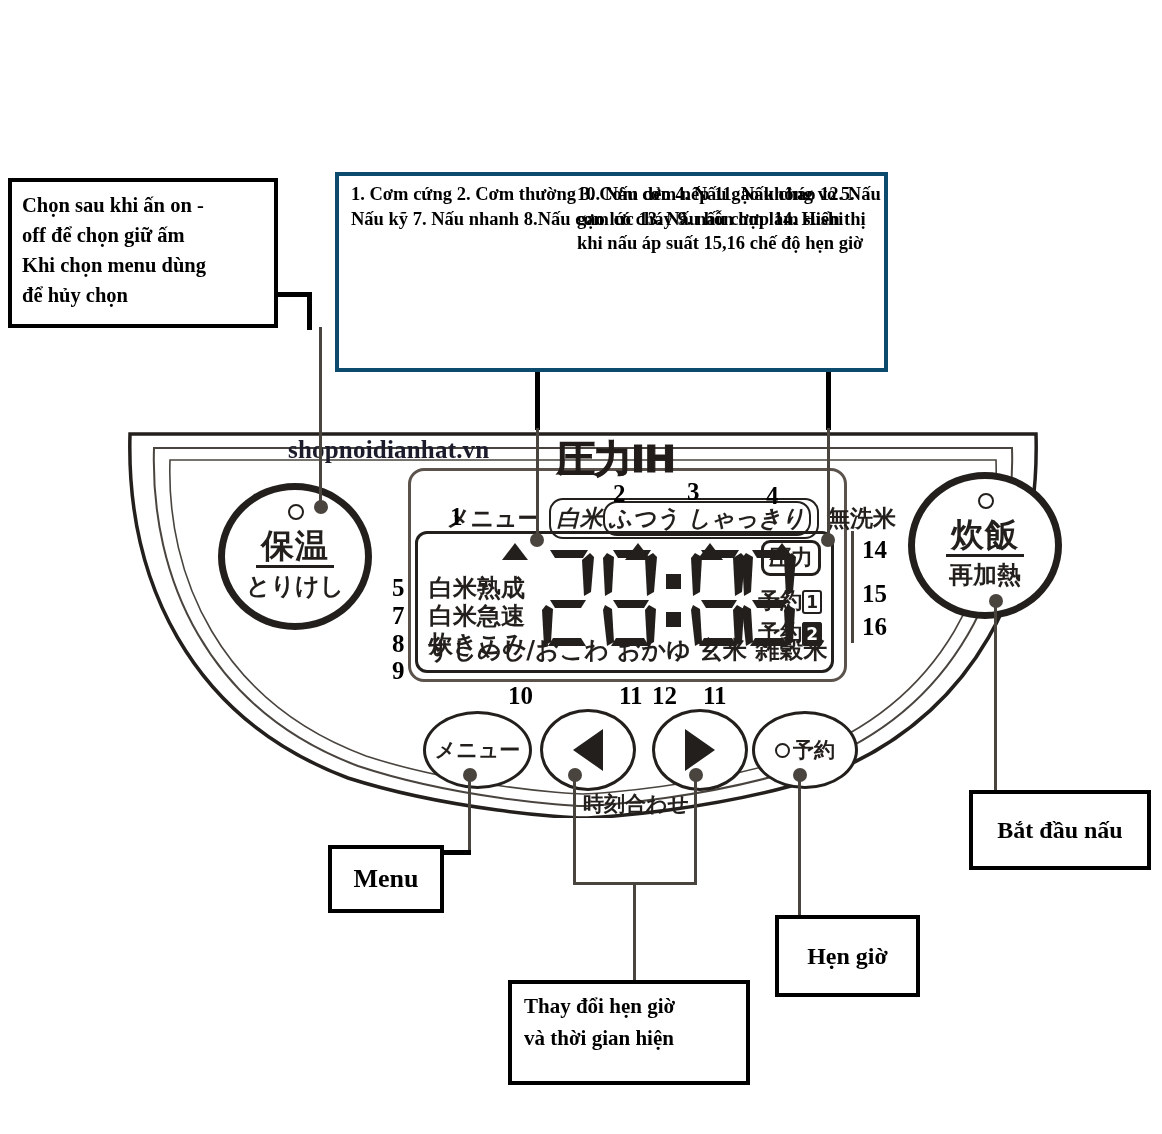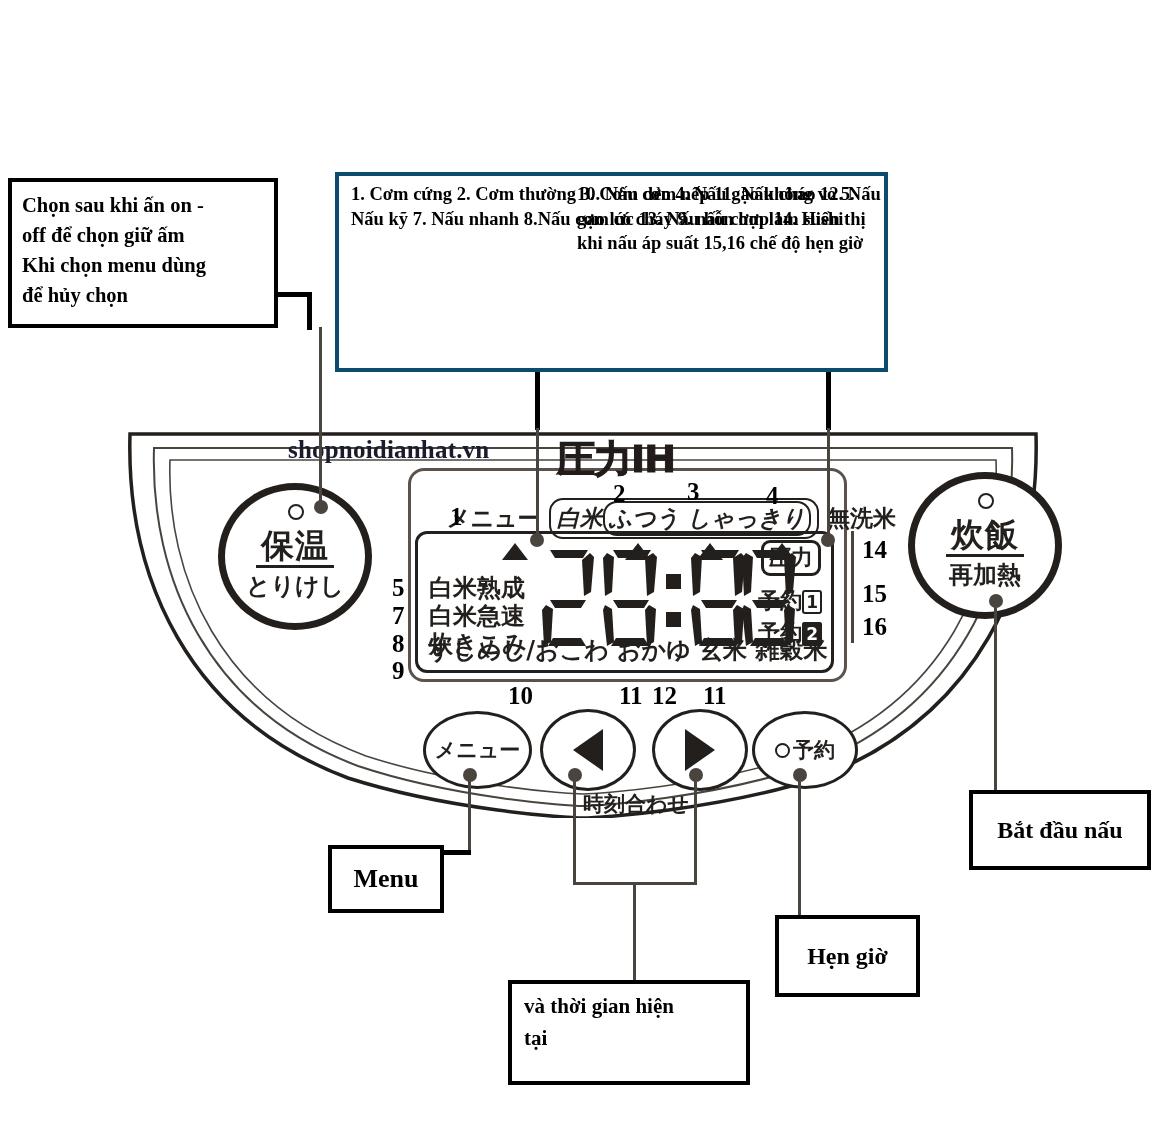--- a/index.html
+++ b/index.html
@@ -155,22 +155,22 @@
   <span class="ln">off để chọn giữ ấm</span>
   <span class="ln">Khi chọn menu dùng</span>
   <span class="ln">để hủy chọn</span>
 </div>
 
 <div class="anno" id="annoMenu" style="left:328px;top:845px;width:116px;height:68px;display:flex;align-items:center;justify-content:center;font-size:26px;">
   <span class="ln">Menu</span>
 </div>
 
 <div class="anno" id="annoArrows" style="left:508px;top:980px;width:242px;height:105px;padding:6px 12px;font-size:21px;line-height:32px;">
+  <span class="ln">Thay đổi hẹn giờ</span>
   <span class="ln">và thời gian hiện</span>
-  <span class="ln">tại</span>
 </div>
 
 <div class="anno" id="annoTimer" style="left:775px;top:915px;width:145px;height:82px;display:flex;align-items:center;justify-content:center;font-size:24px;">
   <span class="ln">Hẹn giờ</span>
 </div>
 
 <div class="anno" id="annoStart" style="left:950px;top:790px;width:182px;height:80px;display:flex;align-items:center;justify-content:center;font-size:24px;margin-left:19px;">
   <span class="ln">Bắt đầu nấu</span>
 </div>
 

